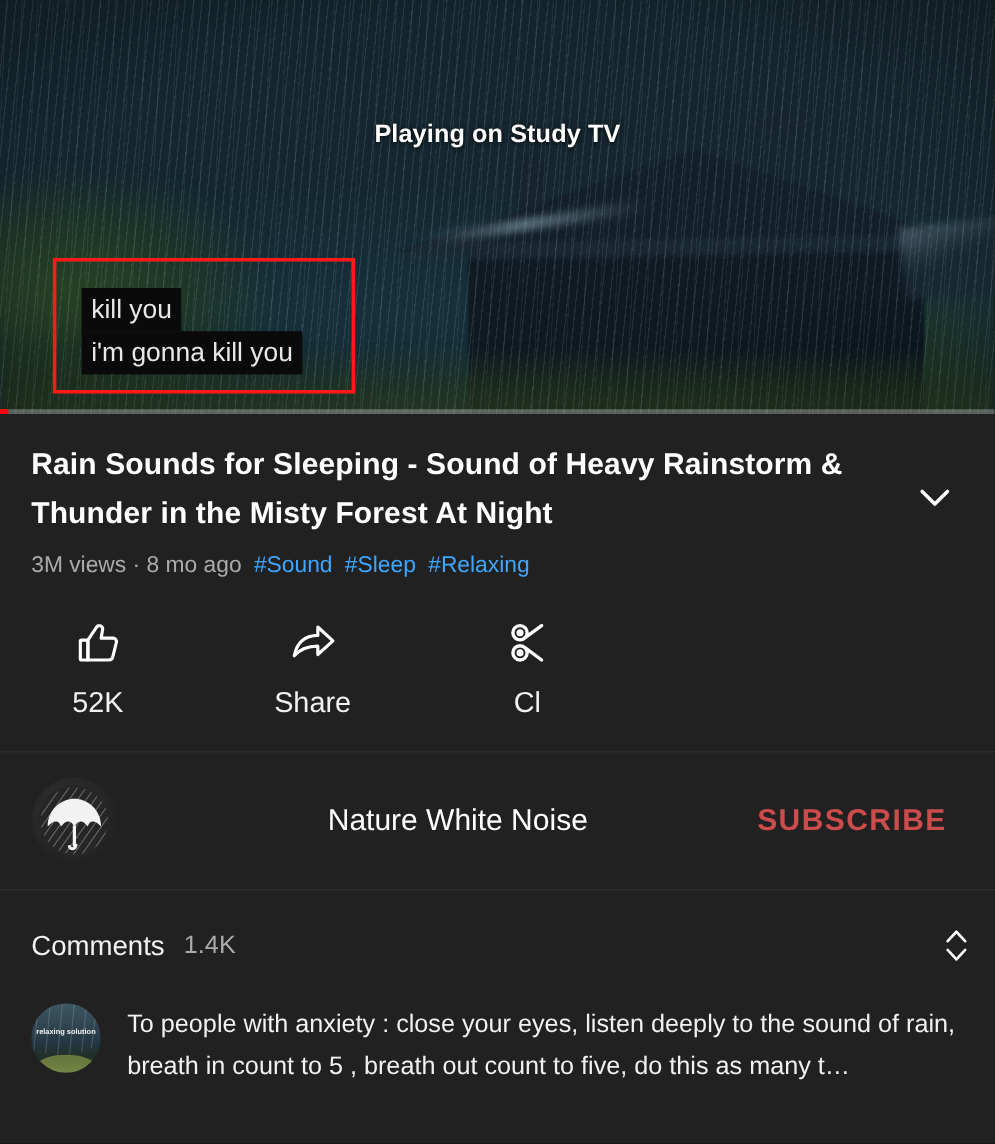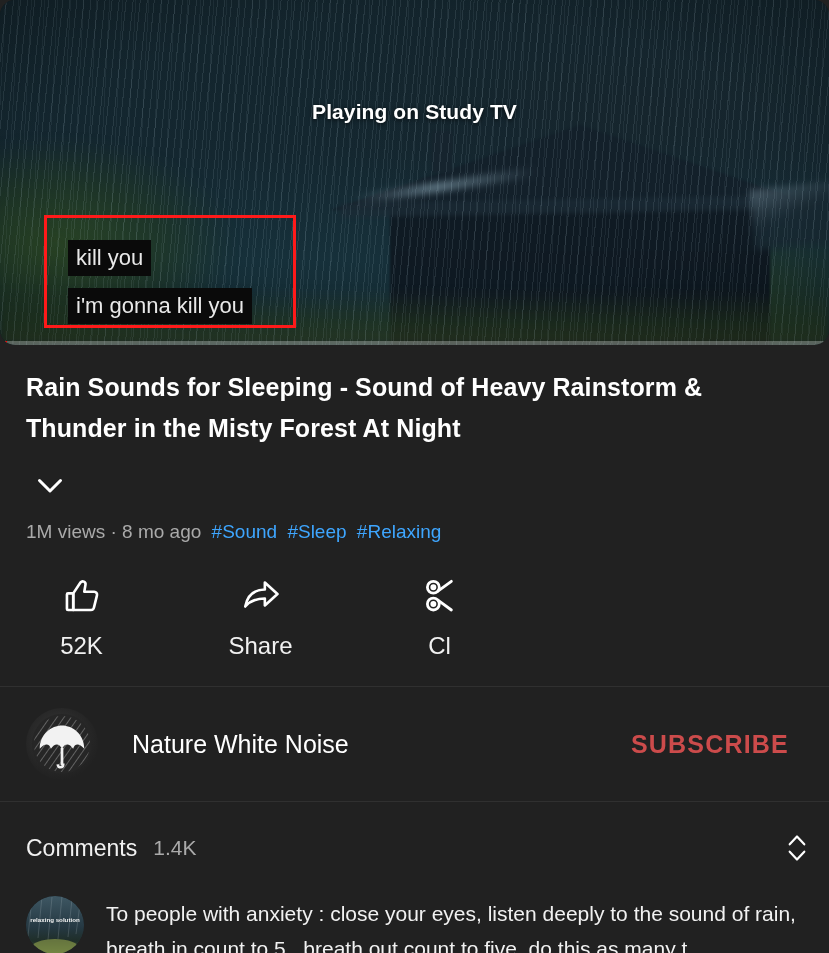--- a/index.html
+++ b/index.html
@@ -24,21 +24,20 @@
     overflow: hidden;
   }
 
   
   .player {
     position: relative;
     width: 829px;
     height: 345px;
     overflow: hidden;
     background: #0c1418;
-    border-radius: 15px;
   }
   .sky {
     position: absolute;
     inset: 0;
     background:
       radial-gradient(ellipse 60% 50% at 78% 30%, #16252d 0%, rgba(18,33,40,0) 70%),
       linear-gradient(180deg, #13242c 0%, #142730 45%, #16303a 75%, #13282f 100%);
   }
   .grass-left {
     position: absolute;
@@ -140,21 +139,21 @@
   }
 
   
   .subs {
     position: absolute;
     left: 68px;
     top: 240px;
     display: flex;
     flex-direction: column;
     align-items: flex-start;
-    gap: 12px;
+    gap: 0px;
   }
   .sub-line {
     background: #0a0a0a;
     color: #e8e8e8;
     font-size: 22px;
     line-height: 36px;
     padding: 0 8px;
     white-space: nowrap;
   }
 
@@ -183,23 +182,22 @@
     background: #ff0000;
   }
 
   
   .meta {
     padding: 22px 26px 10px 26px;
     position: relative;
   }
   .title-row {
     display: flex;
-    align-items: flex-start;
+    align-items: center;
     justify-content: space-between;
-    flex-direction: column;
   }
   .video-title {
     font-size: 25px;
     font-weight: bold;
     line-height: 41px;
     color: #ffffff;
     max-width: 690px;
     letter-spacing: .1px;
   }
   .expand-btn {
@@ -261,21 +259,21 @@
     border-radius: 50%;
     background: radial-gradient(circle at 45% 42%, #3a3a3a 0%, #242424 62%, #1a1a1a 100%);
     flex: 0 0 auto;
     display: flex; align-items: center; justify-content: center;
     overflow: hidden;
     position: relative;
   }
   .channel-texts {
     margin-left: 34px;
     display: flex;
-    flex-direction: column;
+    flex-direction: row;
     justify-content: center;
     gap: 6px;
     flex: 1 1 auto;
   }
   .channel-name {
     font-size: 25px;
     color: #ffffff;
     line-height: 30px;
   }
   .channel-subs {
@@ -373,21 +371,21 @@
   <div class="meta">
     <div class="title-row">
       <div class="video-title">Rain Sounds for Sleeping - Sound of Heavy Rainstorm &amp; Thunder in the Misty Forest At Night</div>
       <div class="expand-btn">
         <svg width="36" height="36" viewBox="0 0 24 24" fill="none" stroke="#ffffff" stroke-width="2" stroke-linecap="round" stroke-linejoin="round">
           <polyline points="5 9 12 16 19 9"></polyline>
         </svg>
       </div>
     </div>
     <div class="stats-row">
-      <span>1M views</span>
+      <span>3M views</span>
       <span>·</span>
       <span>8 mo ago</span>
       <span class="hashtag">#Sound</span>
       <span class="hashtag">#Sleep</span>
       <span class="hashtag">#Relaxing</span>
     </div>
   </div>
 
   <div class="actions">
 

